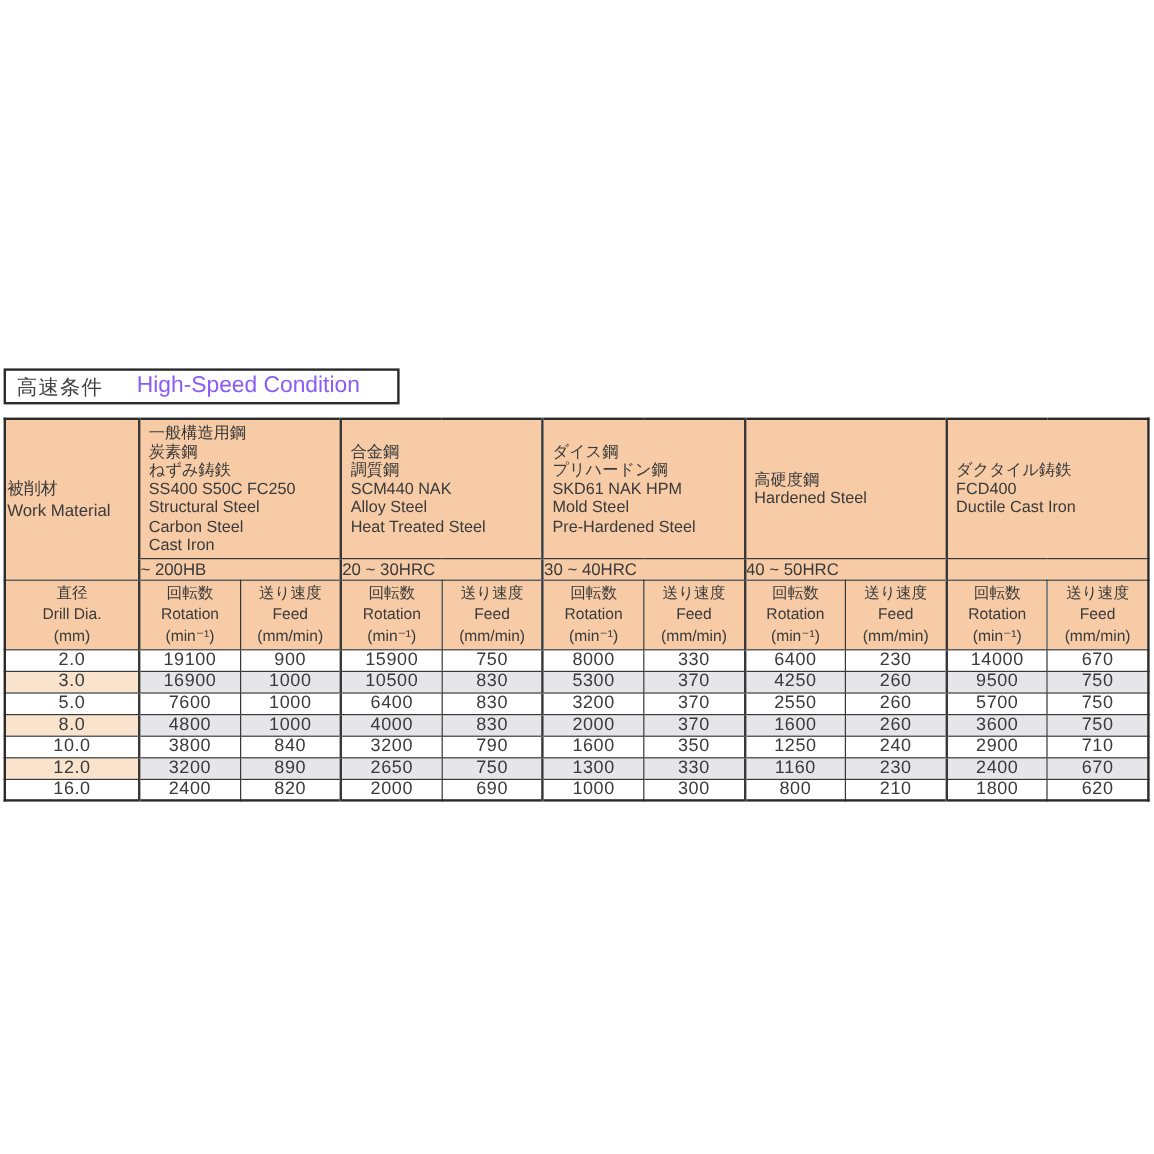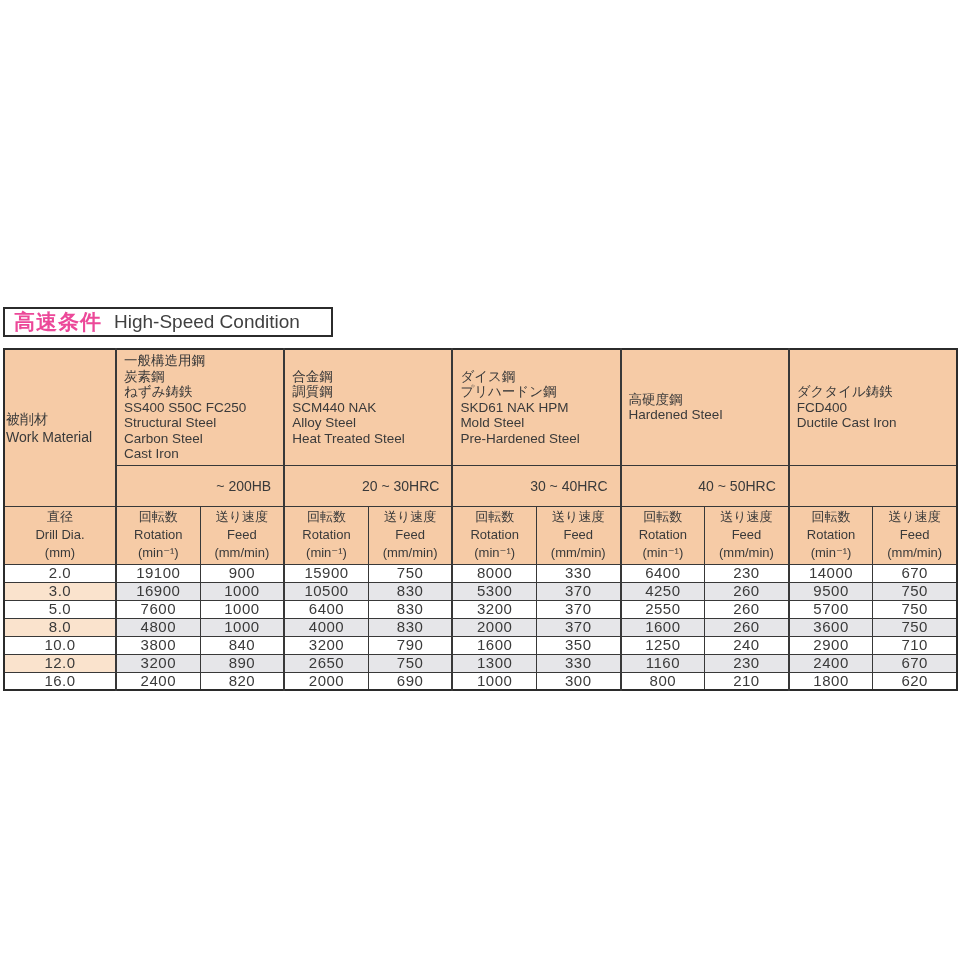--- a/index.html
+++ b/index.html
@@ -19,22 +19,22 @@
     width: 330px;
     height: 30px;
     box-sizing: border-box;
     border: 2px solid #2b2b2b;
     background: #ffffff;
     display: flex;
     align-items: center;
     padding-left: 9px;
     white-space: nowrap;
   }
-  .title-jp { font-size: 21px; font-weight: bold; letter-spacing: 1px; color: #ec4899; }
-  .title-en { font-size: 19px; margin-left: 12px; color: #404040; }
+  .title-jp { font-size: 17px; font-weight: normal; letter-spacing: 1px; color: #404040; }
+  .title-en { font-size: 19px; margin-left: 28px; color: #8b5cf6; }
 
   table.spec {
     position: absolute;
     left: 3px;
     top: 348px;
     width: 955px;
     border-collapse: collapse;
     table-layout: fixed;
     border: 2px solid #2b2b2b;
   }
@@ -56,21 +56,21 @@
     line-height: 15.5px;
     white-space: pre-line;
   }
   td.work-mat {
     font-size: 14px;
     line-height: 18px;
     white-space: pre-line;
     vertical-align: middle;
   }
   
-  .hard-row td { height: 18px; text-align: right; font-size: 14px; line-height: 16px; padding: 12px; }
+  .hard-row td { height: 18px; text-align: left; font-size: 14px; line-height: 16px; padding: 0; }
   
   .sub-row td {
     height: 58px;
     text-align: center;
     font-size: 13px;
     line-height: 18px;
     padding: 0;
     white-space: pre-line;
     vertical-align: middle;
     border-top-width: 2px;

